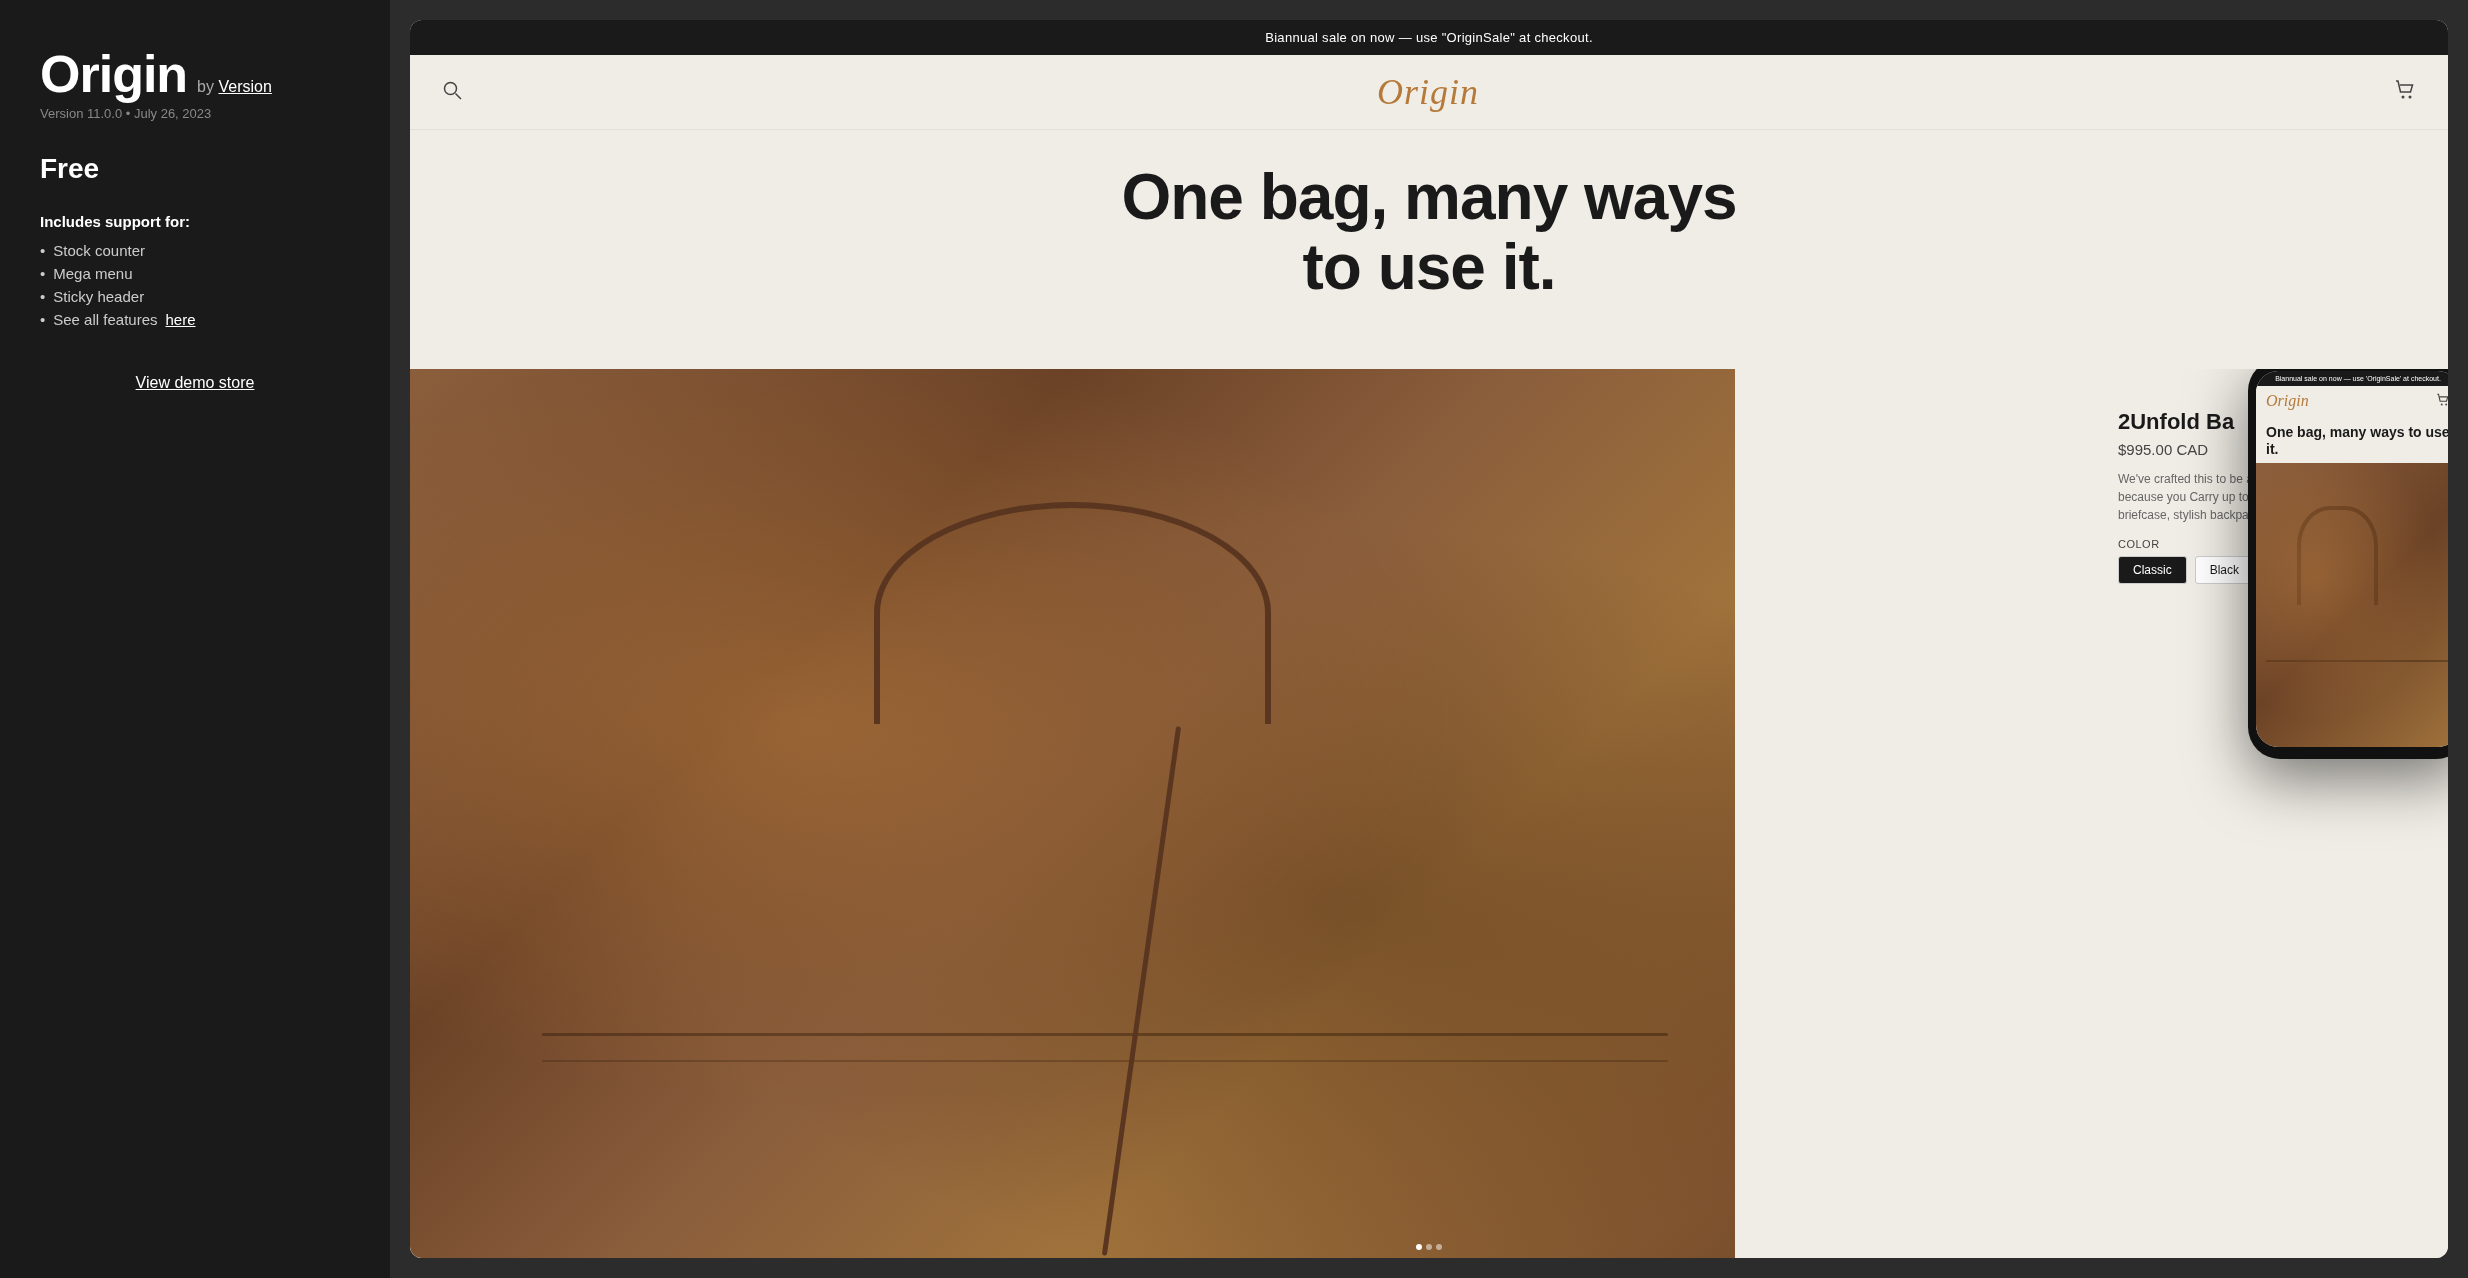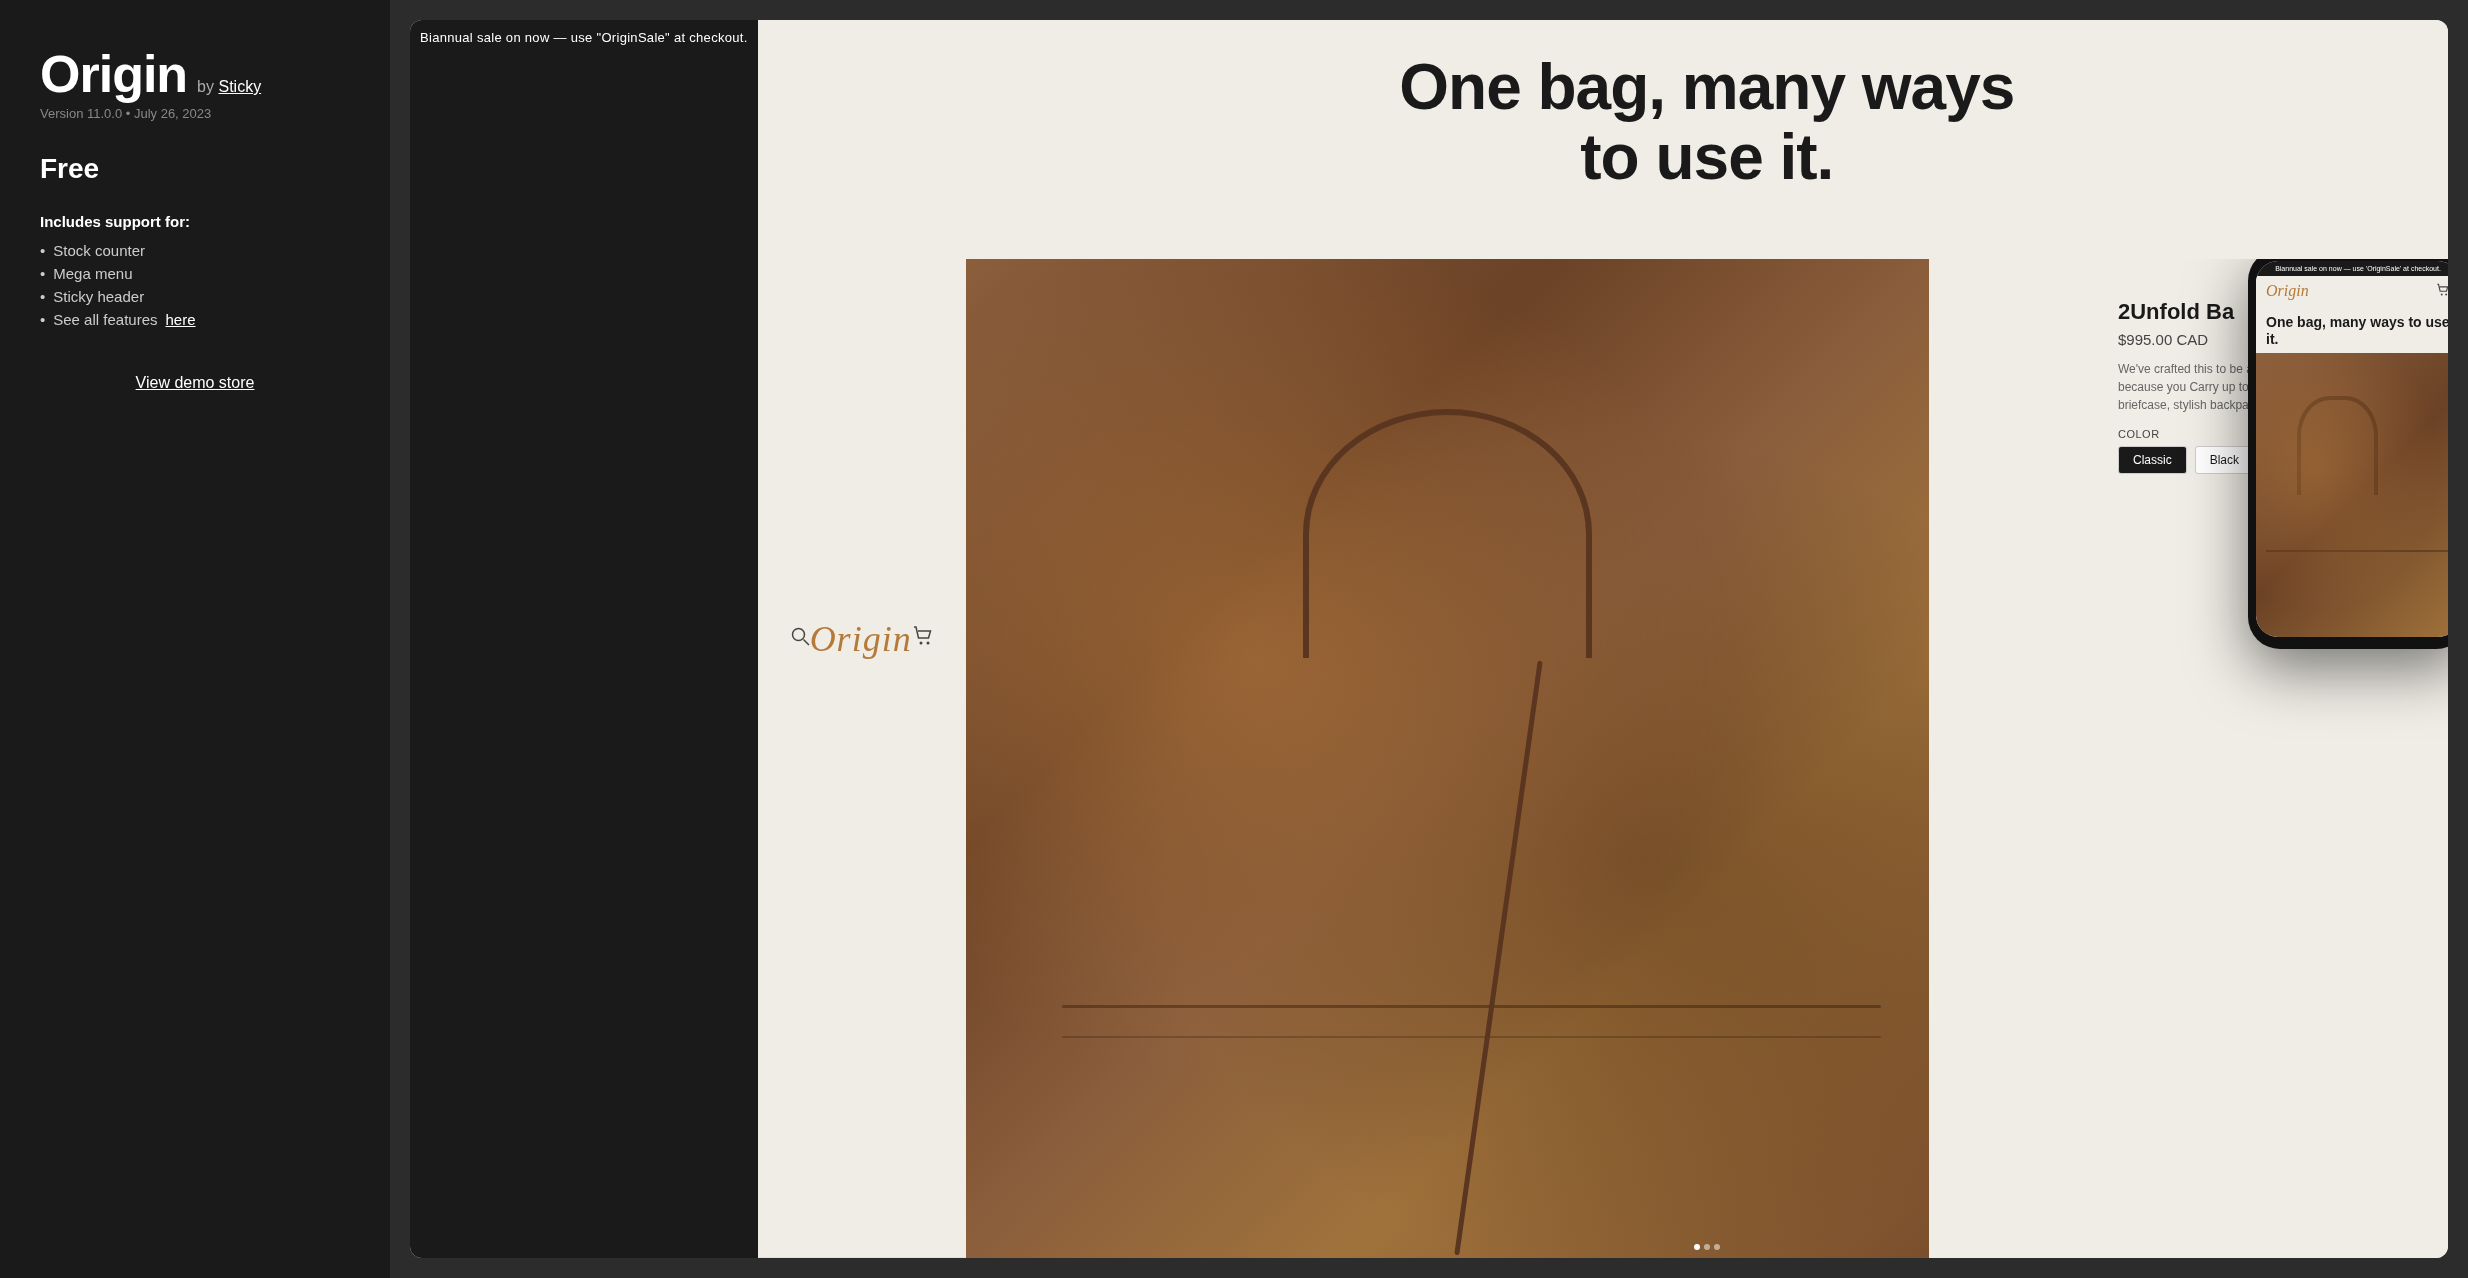--- a/index.html
+++ b/index.html
@@ -136,21 +136,21 @@
       align-items: stretch;
       overflow: hidden;
     }
 
     .browser-frame {
       flex: 1;
       border-radius: 12px;
       overflow: hidden;
       background: #f0ede6;
       display: flex;
-      flex-direction: row;
+      flex-direction: column;
       position: relative;
     }
 
     
     .announcement-bar {
       background: #1a1a1a;
       color: #ffffff;
       text-align: center;
       padding: 10px;
       font-size: 13px;
@@ -413,21 +413,21 @@
   </style>
 </head>
 <body>
 
 <div class="left-panel">
 
   <div class="theme-title-row">
     <h1 class="theme-title">Origin</h1>
     <span class="by-shopify">
       <span>by</span>
-      <a href="#">Sticky</a>
+      <a href="#">Version</a>
     </span>
   </div>
 
   <div class="version-info">Version 11.0.0 • July 26, 2023</div>
 
   <div class="price-tag">Free</div>
 
 
   <div class="support-heading">Includes support for:</div>
 

